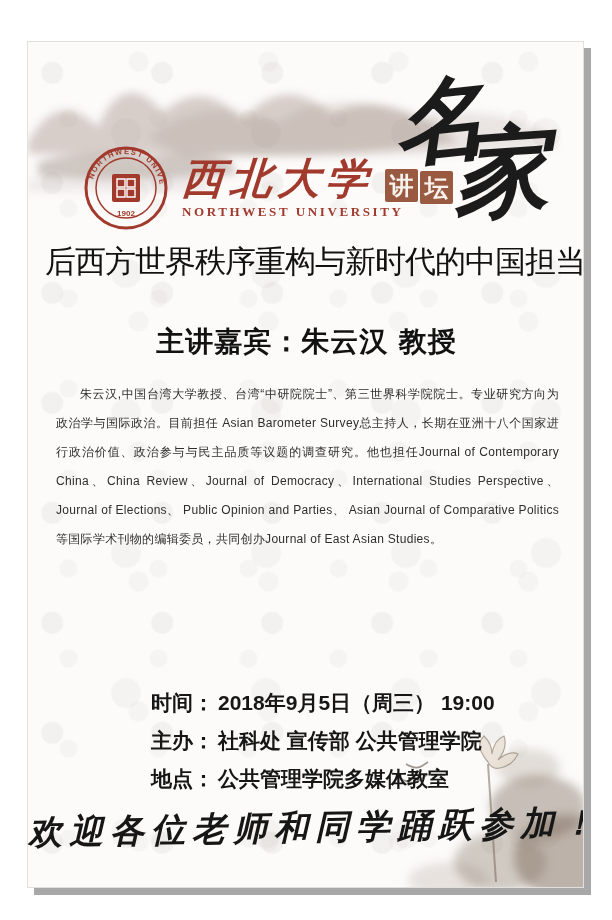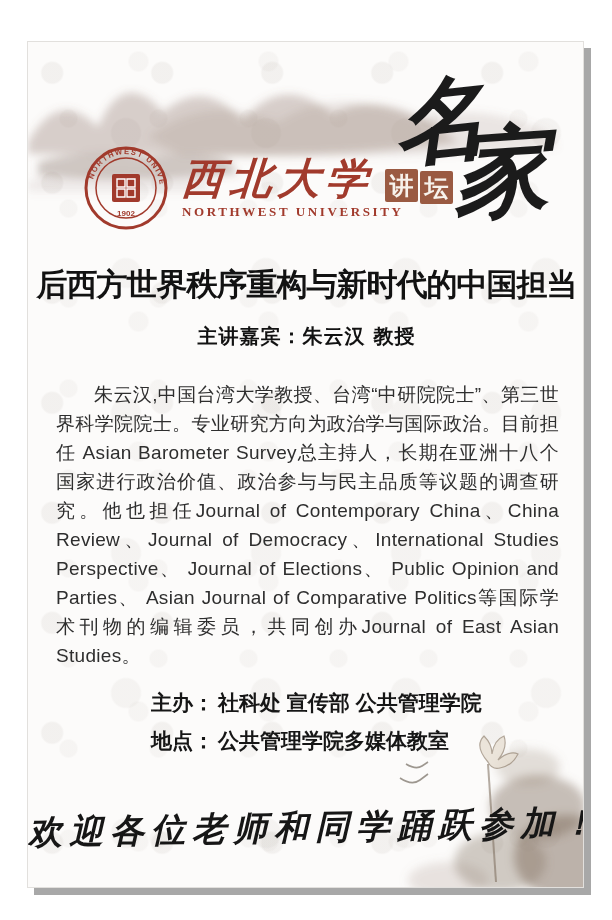--- a/index.html
+++ b/index.html
@@ -52,35 +52,35 @@
   .forum-char.jia  { left: 424px; top: 82px;  font-size: 96px; transform: rotate(-4deg); }
   .forum-seal {
     position: absolute; width: 33px; height: 33px; background: #9a5a42;
     color: #f7f2ec; font-family: "DejaVu Serif", serif; font-weight: bold;
     font-size: 24px; line-height: 33px; text-align: center; border-radius: 2px;
   }
   .forum-seal.jiang { left: 357px; top: 127px; }
   .forum-seal.tan   { left: 392px; top: 129px; }
 
   .lecture-title {
-    position: absolute; left: 0; top: 222px; width: 557px;
-    text-align: center; color: #121212;
+    position: absolute; left: 0; top: 199px; width: 557px;
+    text-align: right; color: #121212;
     font-family: "DejaVu Serif", serif;
-    font-size: 31px; font-weight: 700; letter-spacing: -1px; white-space: nowrap;
+    font-size: 31px; font-weight: 400; letter-spacing: -1px; white-space: nowrap;
   }
   .speaker-line {
     position: absolute; left: 0; top: 281px; width: 557px;
     text-align: center; color: #121212;
     font-family: "DejaVu Serif", serif;
-    font-size: 20px; font-weight: 900; letter-spacing: 1px; white-space: nowrap;
+    font-size: 28px; font-weight: 900; letter-spacing: 1px; white-space: nowrap;
   }
 
   .bio-block {
     position: absolute; left: 28px; top: 338px; width: 503px;
-    color: #2e2e2e; font-size: 19px; line-height: 29px;
+    color: #2e2e2e; font-size: 12px; line-height: 29px;
     text-align: justify; letter-spacing: 0.3px;
   }
   .bio-block p { text-indent: 2em; }
 
   .details-block { position: absolute; left: 123px; top: 642px; }
   .detail-row { font-size: 21px; font-weight: bold; color: #161616; line-height: 38px; white-space: nowrap; }
   .detail-row .d-label { margin-right: 4px; }
 
   .welcome-line {
     position: absolute; left: 0; top: 763px; width: 557px;
@@ -161,20 +161,23 @@
 
   <h1 class="lecture-title">后西方世界秩序重构与新时代的中国担当</h1>
   <h2 class="speaker-line">主讲嘉宾：朱云汉 教授</h2>
 
   <div class="bio-block">
     <p>朱云汉,中国台湾大学教授、台湾“中研院院士”、第三世界科学院院士。专业研究方向为政治学与国际政治。目前担任 Asian Barometer Survey总主持人，长期在亚洲十八个国家进行政治价值、政治参与与民主品质等议题的调查研究。他也担任Journal of Contemporary China、China Review、Journal of Democracy、International Studies Perspective、 Journal of Elections、 Public Opinion and Parties、 Asian Journal of Comparative Politics等国际学术刊物的编辑委员，共同创办Journal of East Asian Studies。</p>
   </div>
 
   <div class="details-block">
     <div class="detail-row">
+      <span class="d-label">时间：</span><span class="d-value">2018年9月5日（周三） 19:00</span>
+    </div>
+    <div class="detail-row">
       <span class="d-label">主办：</span><span class="d-value">社科处 宣传部 公共管理学院</span>
     </div>
     <div class="detail-row">
       <span class="d-label">地点：</span><span class="d-value">公共管理学院多媒体教室</span>
     </div>
   </div>
 
   <div class="welcome-line">欢迎各位老师和同学踊跃参加！</div>
 
 </div>

